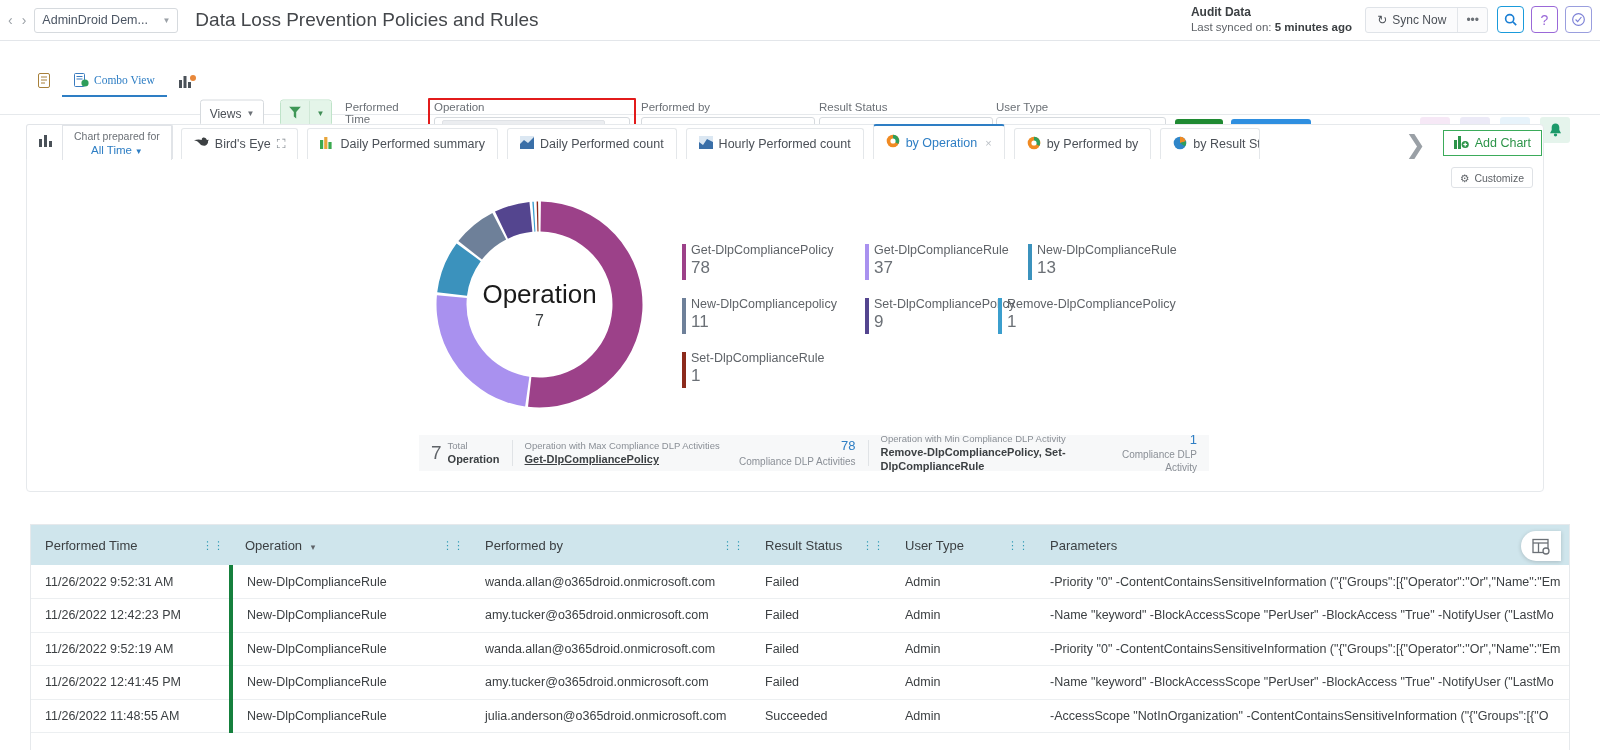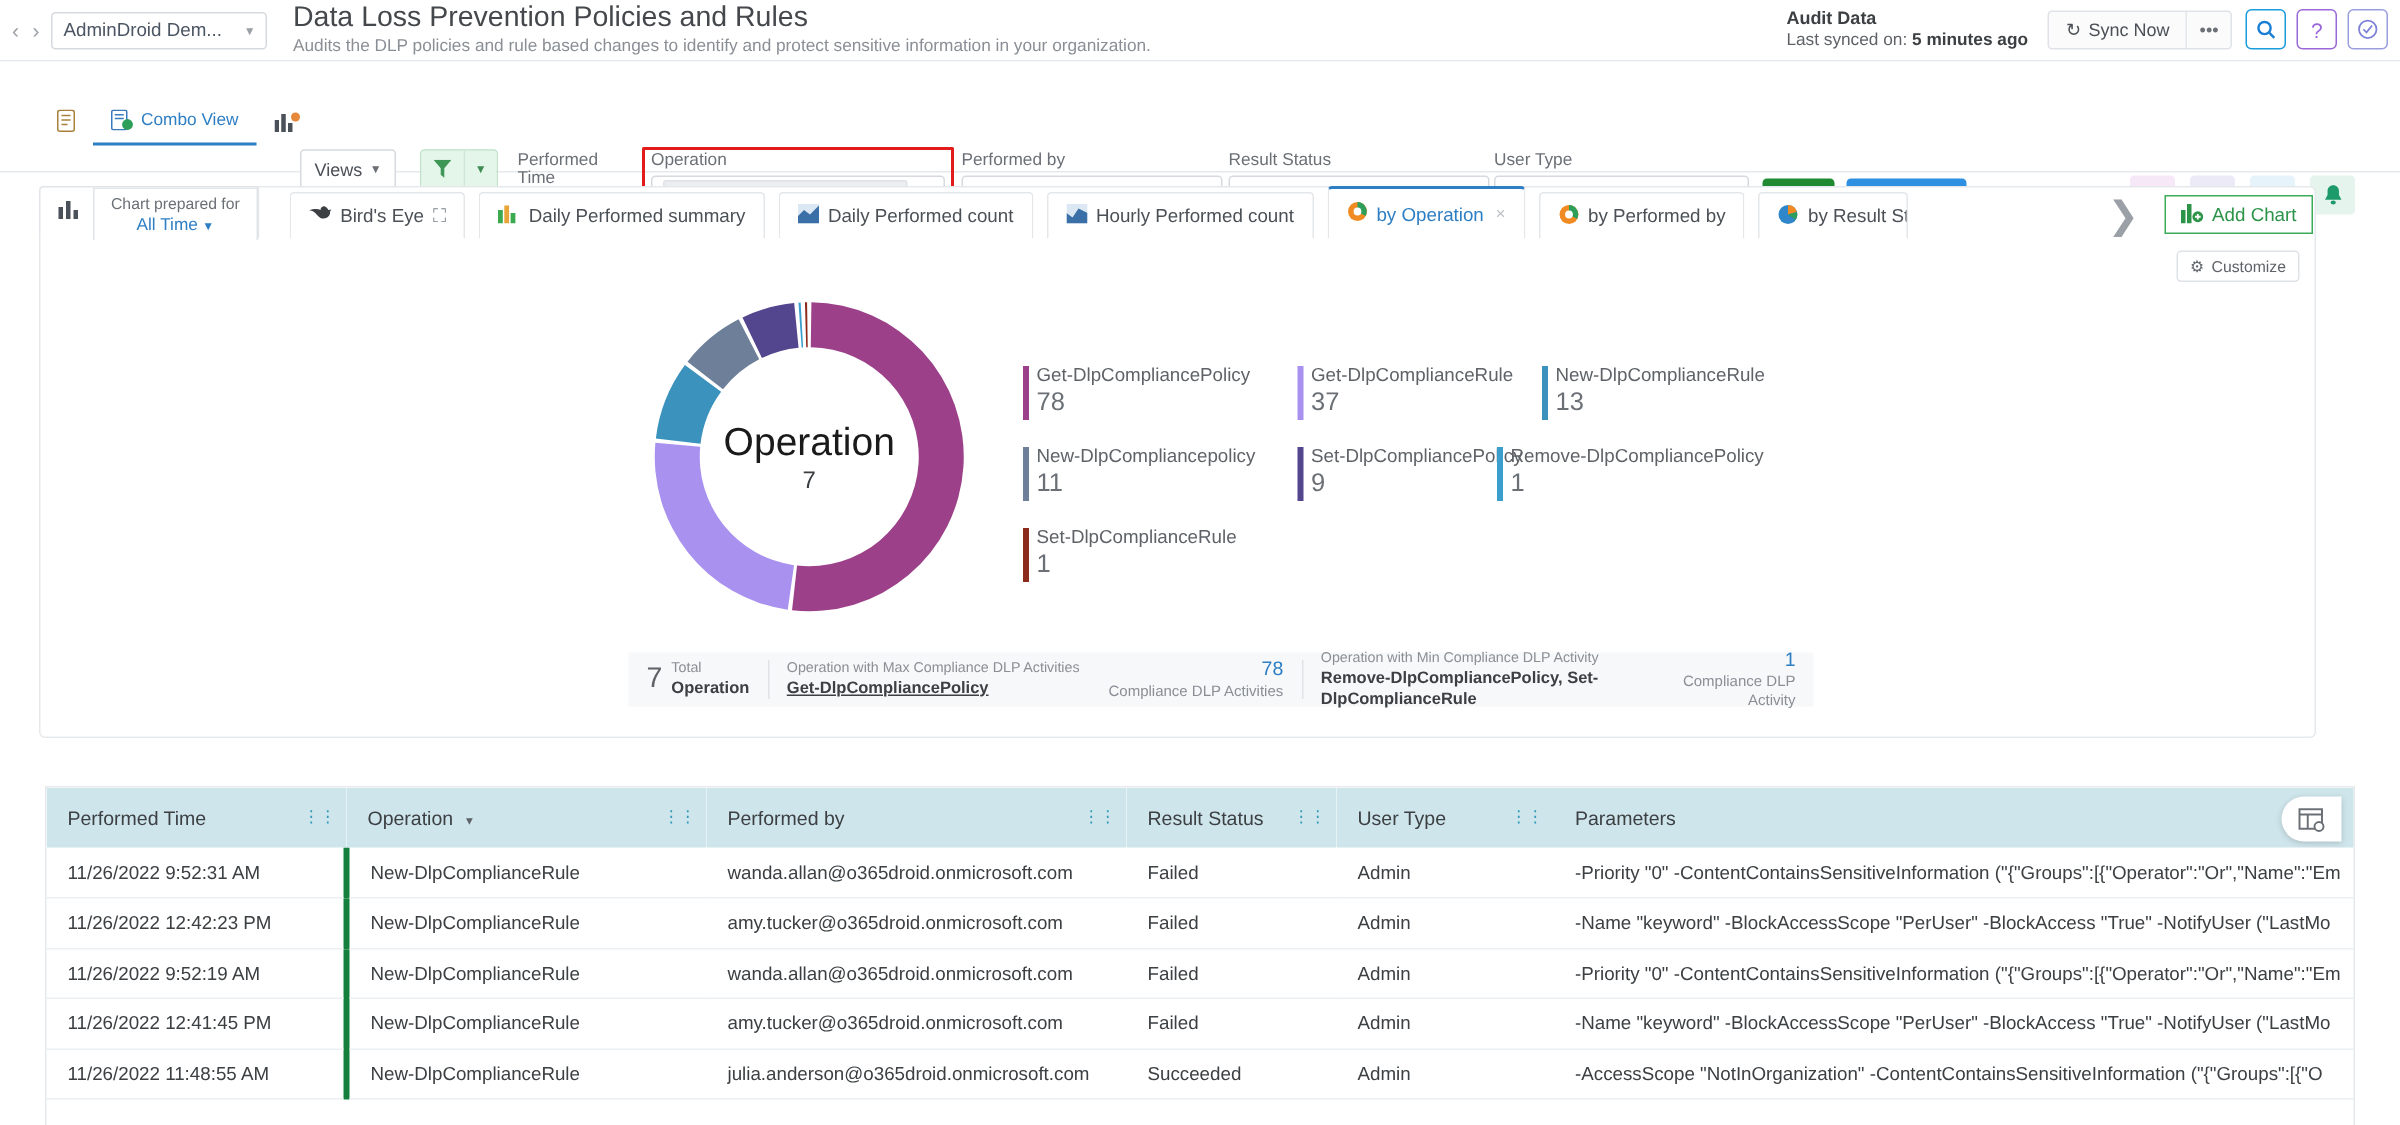--- a/index.html
+++ b/index.html
@@ -67,21 +67,21 @@
   .filterbar {
     position: absolute; top: 41px; left: 0; width: 1600px; height: 74px;
     background: #fff; border-bottom: 1px solid #e6e9ec;
   }
   .view-tabs {
     position: absolute; left: 26px; top: 20px;
     display: flex; align-items: flex-end; gap: 0px; height: 36px;
   }
   .vt {
     display:flex; align-items:center; gap:5px;
-    padding: 0 12px; height: 33px; font-size: 11.5px; color: #5a5f66; cursor: pointer;
+    padding: 0 12px; height: 33px; font-size: 11.5px; color: #5a5f66; cursor: pointer; font-family: Liberation Serif, serif;
   }
   .vt.active { color: #2e7ec4; border-bottom: 2.5px solid #2e7ec4; }
   .views-btn {
     position: absolute; left: 200px; top: 72px; transform: translateY(-50%);
     width: 64px; height: 27px; border: 1px solid #d6dade; border-radius: 3px;
     background: #fff; display: flex; align-items: center; justify-content: center;
     gap: 5px; font-size: 12px; color: #4b5057; cursor: pointer;
   }
   .funnel-group {
     position: absolute; left: 280px; top: 72px; transform: translateY(-50%);
@@ -228,21 +228,20 @@
   <div class="nav-arrows">
     <span>‹</span>
     <span>›</span>
   </div>
   <div class="tenant-select">
     <span>AdminDroid Dem...</span>
     <span class="caret">▼</span>
   </div>
   <div class="page-title-wrap">
     <div class="page-title">Data Loss Prevention Policies and Rules</div>
-    <div class="page-sub">Audits the DLP policies and rule based changes to identify and protect sensitive information in your organization.</div>
   </div>
 
   <div class="audit-block">
     <div class="audit-title">Audit Data</div>
     <div class="audit-sync"><span>Last synced on: </span><b>5 minutes ago</b></div>
   </div>
 
   <div class="sync-group">
     <div class="sync-now">
       <span>↻</span>
@@ -497,21 +496,21 @@
           <rect x="11" y="8" width="3" height="6"></rect>
         </svg>
     </div>
     <div class="prepared">
       <div>Chart prepared for</div>
       <b>All Time</b>
       <span style="color:#2e7ec4;font-size:8px">▼</span>
     </div>
   </div>
 
-  <div class="ctab" style="margin-left:20px">
+  <div class="ctab" style="margin-left:8px">
     <span>
       <svg width="15" height="12" viewBox="0 0 15 12" fill="#3c4043">
           <path d="M0 3.2c2.6 .4 4 1.4 5.4 3.1 .8 1 1.8 2 3.3 2.3 1.7 .4 3.3-.3 4.2-1.2.8-.8 1.4-2 1.1-3.4l1-1.3-2.1.3C11.8.8 10.4 .2 9.2 .6 8 1 7.6 2.1 7.8 3 6.1 2.2 3.3 2.1 0 3.2z"></path>
         </svg>
     </span>
     <span>Bird's Eye</span>
     <span style="color:#7d848b">⛶</span>
   </div>
 
   <div class="ctab">

